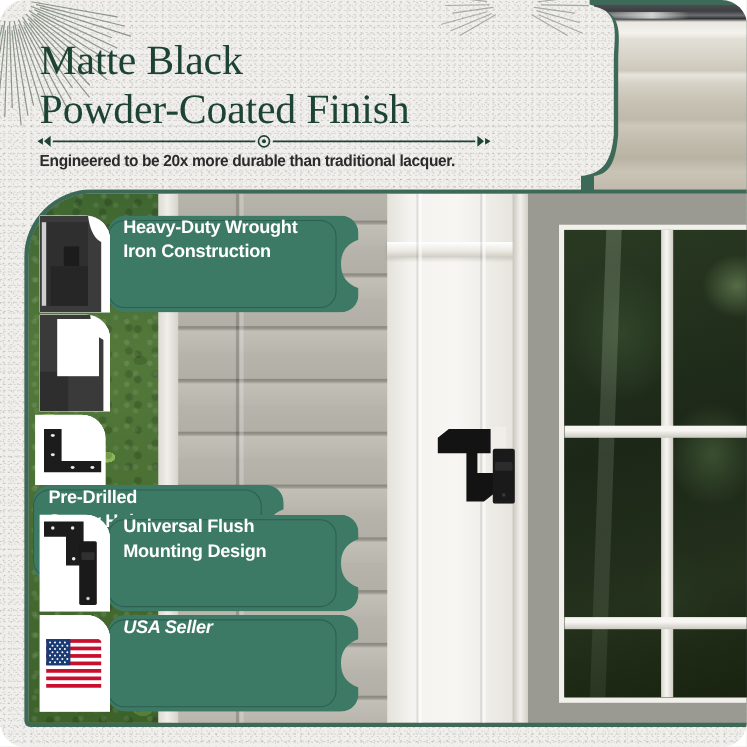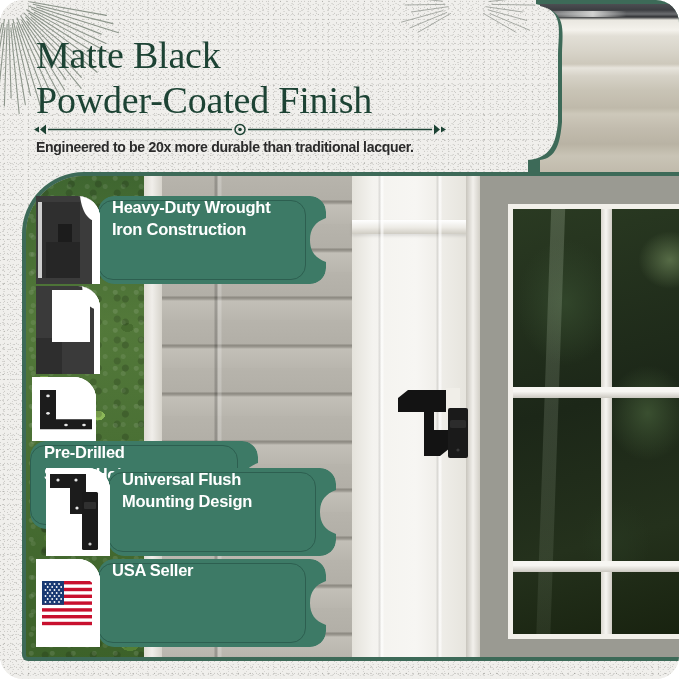--- a/index.html
+++ b/index.html
@@ -529,21 +529,21 @@
         </svg>
       </div>
       <div class="badge-plaque" style="height:88px">
         <div class="plaque-bg"></div>
         <div class="plaque-fore"></div>
         <div class="badge-label">Pre-Drilled
 Screw Holes</div>
       </div>
     </div>
 
-    <div class="badge-row" style="left:36px; top:468px;margin-left:10px;">
+    <div class="badge-row" style="left:36px; top:468px;">
       <div class="badge-thumb" style="height:88px">
         <svg viewBox="0 0 64 88" preserveAspectRatio="none">
           <rect width="64" height="88" fill="#ffffff"></rect>
           <path d="M 4 6 L 40 6 L 40 34 L 40 46 L 24 46 L 24 20 L 4 20 Z" fill="#1c1c1c"></path>
           <rect x="36" y="24" width="16" height="58" rx="1.5" fill="#1a1a1a"></rect>
           <rect x="38" y="34" width="12" height="7" rx="1" fill="#303030"></rect>
           <circle cx="12" cy="12" r="1.6" fill="#e8e8e8"></circle>
           <circle cx="30" cy="12" r="1.6" fill="#e8e8e8"></circle>
           <circle cx="31" cy="40" r="1.6" fill="#e8e8e8"></circle>
           <circle cx="44" cy="76" r="1.6" fill="#c9c9c9"></circle>
@@ -551,21 +551,21 @@
         </svg>
       </div>
       <div class="badge-plaque" style="height:88px">
         <div class="plaque-bg"></div>
         <div class="plaque-fore"></div>
         <div class="badge-label">Universal Flush
 Mounting Design</div>
       </div>
     </div>
 
-    <div class="badge-row" style="left:36px; top:559px;">
+    <div class="badge-row" style="left:36px; top:559px;font-style:italic;">
       <div class="badge-thumb" style="height:88px">
         <svg viewBox="0 0 64 88" preserveAspectRatio="none">
           <rect width="64" height="88" fill="#ffffff"></rect>
           <g>
             <rect x="6" y="22" width="50" height="44" fill="#ffffff"></rect>
             <rect x="6" y="22" width="50" height="3.4" fill="#c8102e"></rect>
             <rect x="6" y="28.8" width="50" height="3.4" fill="#c8102e"></rect>
             <rect x="6" y="35.6" width="50" height="3.4" fill="#c8102e"></rect>
             <rect x="6" y="42.4" width="50" height="3.4" fill="#c8102e"></rect>
             <rect x="6" y="49.2" width="50" height="3.4" fill="#c8102e"></rect>

